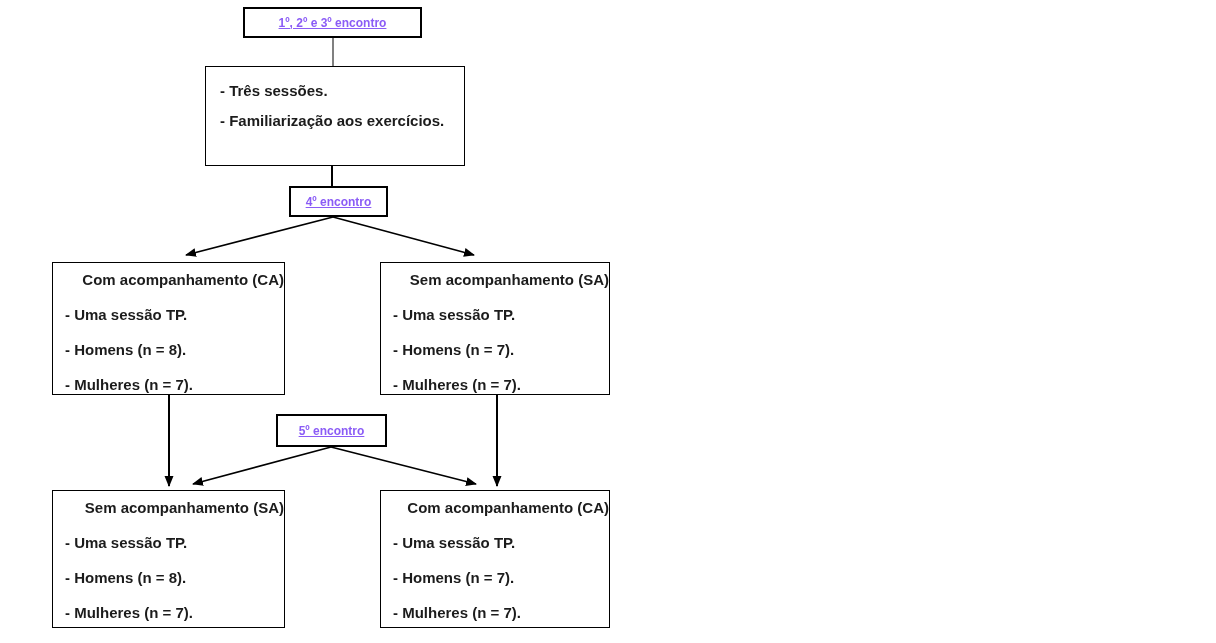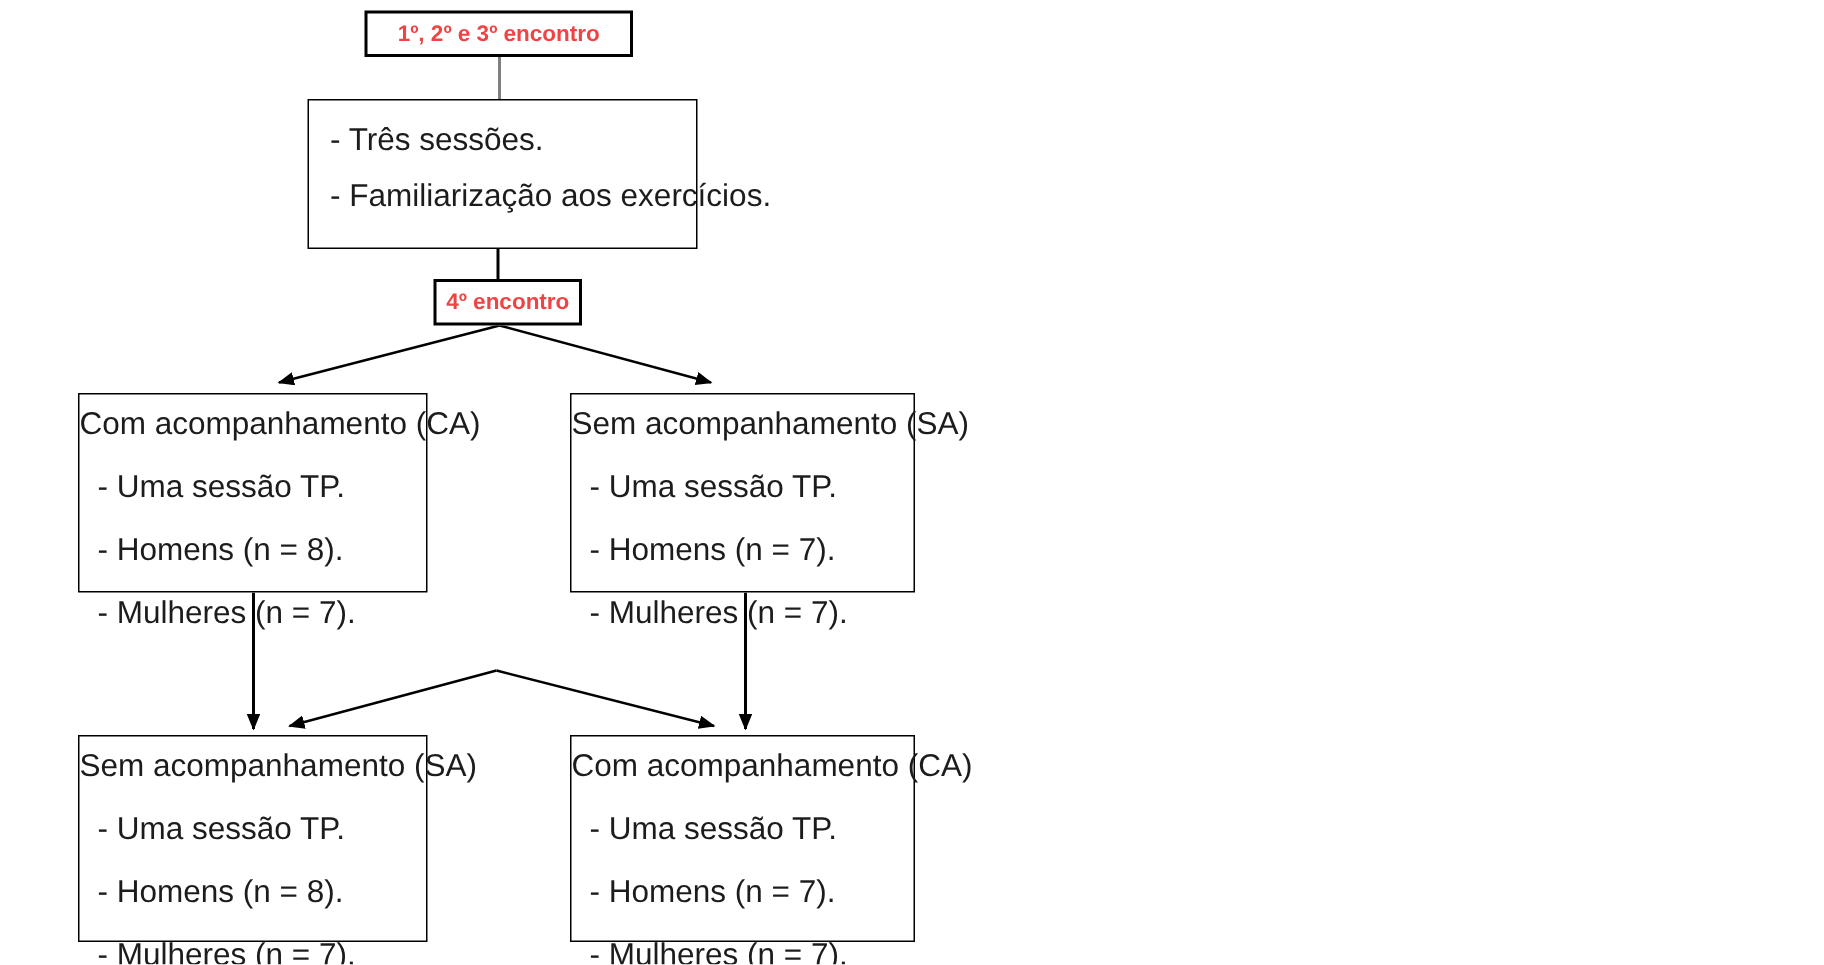--- a/index.html
+++ b/index.html
@@ -28,26 +28,28 @@
     position: absolute;
     background: #ffffff;
     border: 2px solid #000000;
     box-sizing: border-box;
   }
   .label-box {
     display: flex;
     align-items: center;
     justify-content: center;
     font-weight: bold;
-    font-size: 15px;
-    color: #ef4444;
+    font-size: 12px;
+    color: #8b5cf6;
+    text-decoration: underline;
   }
   .content-box {
     border-width: 1.5px;
-    font-size: 21px;
+    font-size: 15px;
+    font-weight: bold;
   }
   .sessions-lines {
     padding: 15px 0 0 14px;
   }
   .sessions-lines .line {
     margin-bottom: 13px;
     white-space: nowrap;
   }
   .group-title {
     margin-top: 8px;
@@ -107,20 +109,23 @@
     <div class="group-line">- Mulheres (n = 7).</div>
   </div>
 
   <div class="box content-box" style="left:380px; top:262px; width:230px; height:133px;">
     <div class="group-title">Sem acompanhamento (SA)</div>
     <div class="group-line">- Uma sessão TP.</div>
     <div class="group-line">- Homens (n = 7).</div>
     <div class="group-line">- Mulheres (n = 7).</div>
   </div>
 
+  <div class="box label-box" style="left:276px; top:414px; width:111px; height:33px;">
+    <span>5º encontro</span>
+  </div>
 
   <div class="box content-box" style="left:52px; top:490px; width:233px; height:138px;">
     <div class="group-title">Sem acompanhamento (SA)</div>
     <div class="group-line">- Uma sessão TP.</div>
     <div class="group-line">- Homens (n = 8).</div>
     <div class="group-line">- Mulheres (n = 7).</div>
   </div>
 
   <div class="box content-box" style="left:380px; top:490px; width:230px; height:138px;">
     <div class="group-title">Com acompanhamento (CA)</div>

